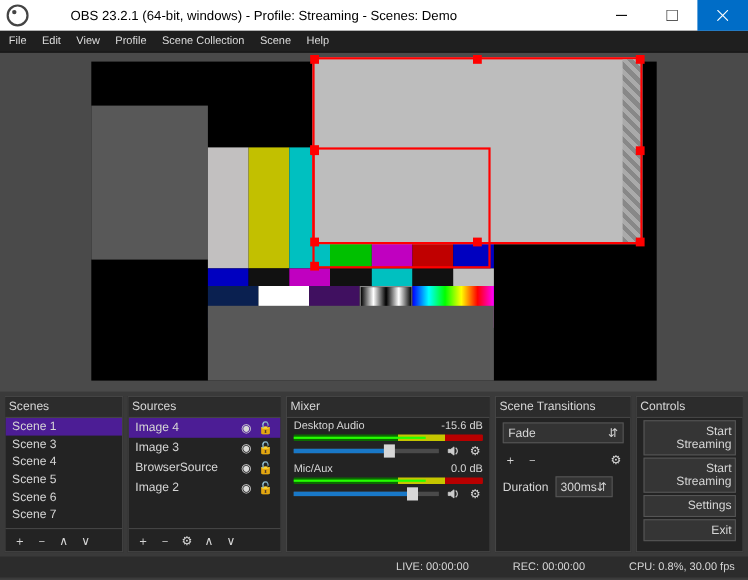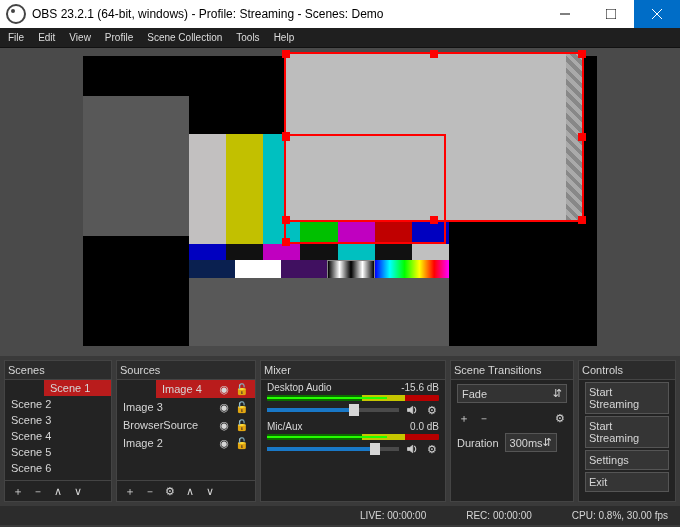--- a/index.html
+++ b/index.html
@@ -1,20 +1,20 @@
 <!DOCTYPE html>
 <html><head>
 <meta charset="utf-8">
 <style>
 * { box-sizing: border-box; margin: 0; padding: 0; font-family: "Segoe UI", Tahoma, sans-serif; }
 body { width: 680px; height: 527px; background: #3a3a3a; overflow: hidden; font-size: 11px; color: #d6d6d6; }
 .titlebar { height: 28px; background: #fff; display: flex; align-items: center; }
 .titlebar .icon { width: 20px; height: 20px; margin: 0 6px; border: 2px solid #444; border-radius: 50%; position: relative; }
 .titlebar .icon::after { content: ""; position: absolute; width: 4px; height: 4px; border-radius: 50%; background: #444; top: 3px; left: 3px; }
-.titlebar .title { flex: 1; color: #000; font-size: 12px; }
+.titlebar .title { flex: 1; color: #000; font-size: 12px; margin-left: 32px; }
 .winbtn { width: 46px; height: 28px; display: flex; align-items: center; justify-content: center; color: #000; }
 .winbtn svg { width: 10px; height: 10px; stroke: #000; stroke-width: 1; fill: none; }
 .winbtn.close { background: #006dc7; }
 .winbtn.close svg { stroke: #fff; }
 .menubar { height: 20px; background: #1f1f1f; display: flex; align-items: center; gap: 14px; padding: 0 8px; border-bottom: 1px solid #111; }
 .menubar span { color: #ddd; font-size: 10px; }
 .preview { height: 308px; background: #4a4a4a; display: flex; justify-content: center; position: relative; padding-top: 8px; }
 .canvas { width: 514px; height: 290px; background: #000; position: relative; overflow: visible; }
 .rect-gray { position: absolute; top: 40px; left: 0; width: 106px; height: 140px; background: #585858; }
 .rect-gray2 { position: absolute; top: 222px; left: 106px; width: 260px; height: 68px; background: #585858; }
@@ -32,36 +32,36 @@
 .sel { position: absolute; border: 2px solid #ff0000; }
 .sel.main { top: -4px; left: 201px; width: 300px; height: 170px; background: #bdbdbd; }
 .handle { position: absolute; width: 8px; height: 8px; background: #ff0000; }
 .stripes { position: absolute; right: 0; top: 0; width: 16px; height: 100%; background: repeating-linear-gradient(45deg, #888, #888 4px, #aaa 4px, #aaa 8px); }
 .panels { display: flex; gap: 4px; padding: 4px; height: 150px; }
 .panel { background: #232323; border: 1px solid #444; display: flex; flex-direction: column; }
 .panel-h { text-align: left; padding: 3px; background: #2c2c2c; border-bottom: 1px solid #444; }
 .panel-b { flex: 1; overflow: hidden; }
 .panel-f { display: flex; align-items: center; gap: 6px; padding: 3px 6px; border-top: 1px solid #444; }
 .list-item { padding: 2px 6px; display: flex; align-items: center; }
-.list-item.sel-row { background: #b91c1c; margin-left: 39px; }
+.list-item.sel-row { background: #4c1d95; }
 .list-item .label { flex: 1; }
 .source-icons { display: flex; gap: 4px; }
 .iconbtn { width: 14px; height: 14px; display: flex; align-items: center; justify-content: center; cursor: pointer; }
 .mixer-ch { padding: 2px 6px; }
 .mixer-ch .row1 { display: flex; justify-content: space-between; font-size: 10px; }
 .meter { height: 6px; width: 100%; background: linear-gradient(90deg, #0b6b00 0 55%, #c6c600 55% 80%, #b80000 80% 100%); border-radius: 1px; margin: 2px 0; position: relative; }
 .meter::after { content: ""; position: absolute; height: 2px; background: #25ff00; top: 2px; left: 0; width: 70%; }
 .mixer-ch .row2 { display: flex; align-items: center; gap: 6px; }
 .slider-track { flex: 1; height: 4px; background: #4a4a4a; position: relative; }
 .slider-fill { position: absolute; left: 0; top: 0; height: 100%; background: #1978c7; }
 .slider-thumb { position: absolute; top: -4px; width: 10px; height: 12px; background: #d6d6d6; }
 .trans-row { display: flex; align-items: center; gap: 6px; padding: 4px 6px; }
 .trans-sel { flex: 1; background: #333; border: 1px solid #555; padding: 2px 4px; display: flex; justify-content: space-between; align-items: center; }
 .spin { width: 52px; background: #333; border: 1px solid #555; padding: 2px 4px; display: flex; justify-content: space-between; align-items: center; }
-.ctrl-btn { background: #353535; border: 1px solid #555; padding: 3px; text-align: left; margin: 2px 6px; }
+.ctrl-btn { background: #353535; border: 1px solid #555; padding: 3px; text-align: right; margin: 2px 6px; }
 .status { height: 19px; background: #2c2c2c; display: flex; align-items: center; justify-content: flex-end; gap: 40px; padding: 0 12px; font-size: 10px; }
 .icon-svg { width: 12px; height: 12px; stroke: #ccc; fill: #ccc; }
 </style>
 </head>
 <body>
 
 <div class="titlebar">
   <div class="icon"></div>
   <div class="title">OBS 23.2.1 (64-bit, windows) - Profile: Streaming - Scenes: Demo</div>
   <div class="winbtn">
@@ -81,21 +81,21 @@
       </svg>
     </div>
 </div>
 
 <div class="menubar">
   <span>File</span>
   <span>Edit</span>
   <span>View</span>
   <span>Profile</span>
   <span>Scene Collection</span>
-  <span>Tools</span>
+  <span>Scene</span>
   <span>Help</span>
 </div>
 
 <div class="preview">
   <div class="canvas">
     <div class="rect-gray"></div>
     <div class="bars">
       <div class="bars-top">
         <div style="background:#c2c0c0"></div>
           <div style="background:#c2c000"></div>
@@ -142,23 +142,20 @@
   </div>
 </div>
 
 <div class="panels">
 
   <div class="panel" style="width:108px">
     <div class="panel-h">Scenes</div>
     <div class="panel-b">
       <div class="list-item sel-row">
           <span class="label">Scene 1</span>
-        </div>
-      <div class="list-item">
-          <span class="label">Scene 2</span>
         </div>
       <div class="list-item">
           <span class="label">Scene 3</span>
         </div>
       <div class="list-item">
           <span class="label">Scene 4</span>
         </div>
       <div class="list-item">
           <span class="label">Scene 5</span>
         </div>

